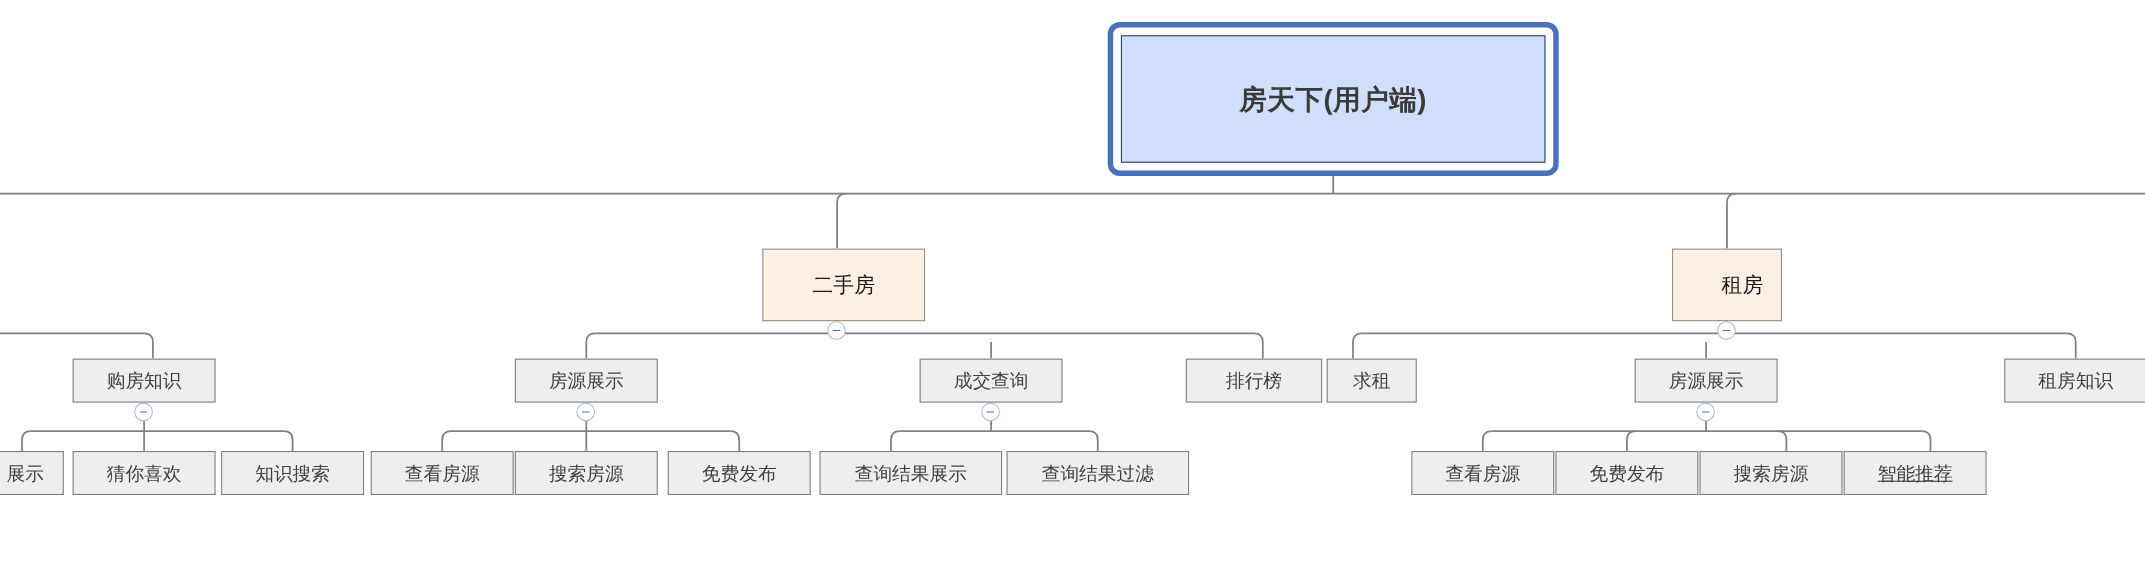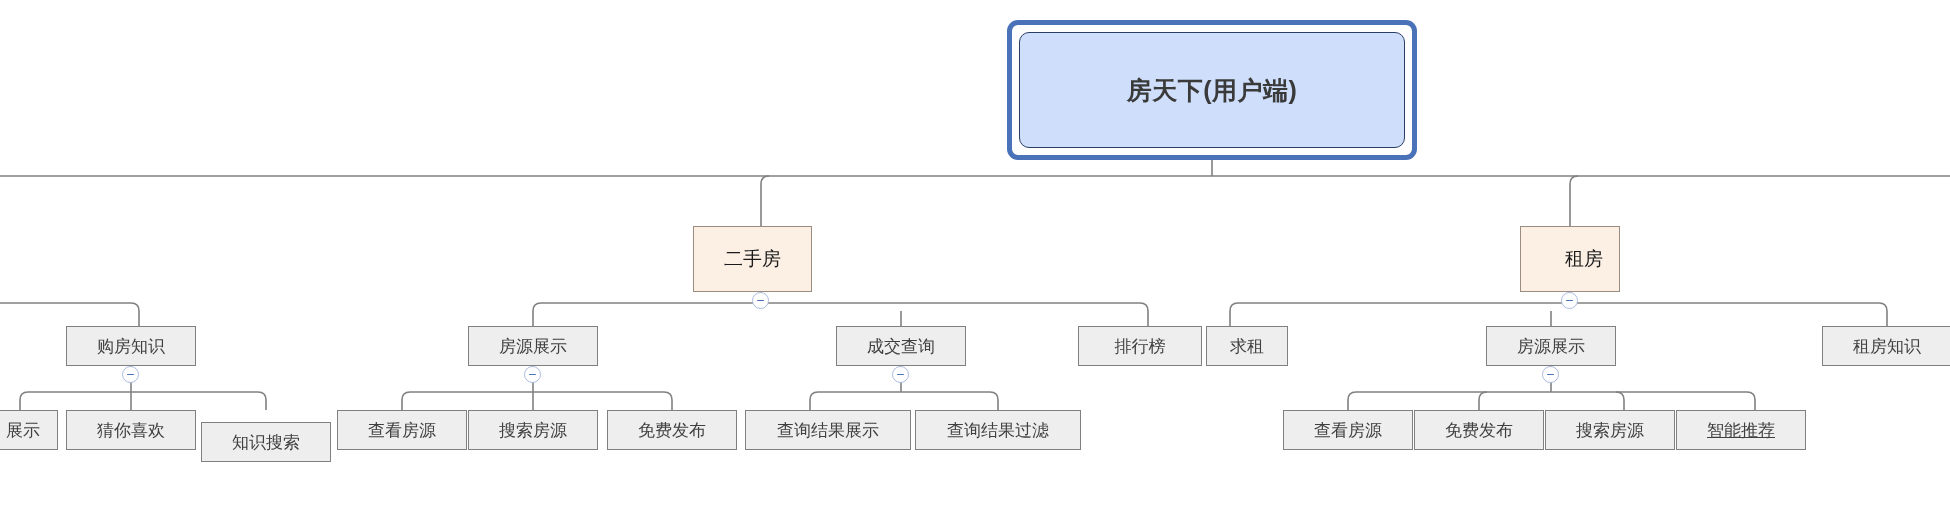--- a/index.html
+++ b/index.html
@@ -31,21 +31,21 @@
     justify-content:center;
     white-space:nowrap;
     color:#1a1a1a;
     z-index:3;
   }
 
   
   .node-root{
     background:#cfdffb;
     border:1.5px solid #2b3f66;
-    border-radius:10px;
+    border-radius:0;
     font-size:25px;
     font-weight:bold;
     color:#3a3a3a;
     letter-spacing:.5px;
   }
   .root-frame{
     position:absolute;
     box-sizing:border-box;
     border:5px solid #4a72b8;
     border-radius:11px;
@@ -145,21 +145,21 @@
       <path d="M1747,392 q8,0 8,8 L1755,410"></path>
 
     </g>
   </svg>
 
   <div class="root-frame" style="left:1007px; top:20px; width:410px; height:140px;"></div>
   <div class="node node-root" style="left:1019px; top:32px; width:386px; height:116px;">
     <span>房天下(用户端)</span>
   </div>
 
-  <div class="node node-l2" style="left:693px; top:226px; width:119px; height:66px;">
+  <div class="node node-l2" style="left:693px; top:226px; width:148px; height:66px;">
     <span>二手房</span>
   </div>
   <div class="toggle" style="left:752px; top:292px;">
       <i class="bar"></i>
     </div>
 
   <div class="node node-l2" style="left:1520px; top:226px; width:100px; height:66px;padding-left:28px;">
     <span>租房</span>
   </div>
   <div class="toggle" style="left:1561px; top:292px;">
@@ -207,21 +207,21 @@
   </div>
 
   <div class="node node-l4" style="left:-62px; top:410px; width:120px; height:40px;">
     <span style="margin-left:50px;">展示</span>
   </div>
 
   <div class="node node-l4" style="left:66px; top:410px; width:130px; height:40px;">
     <span>猜你喜欢</span>
   </div>
 
-  <div class="node node-l4" style="left:201px; top:410px; width:130px; height:40px;margin-top:12px;">
+  <div class="node node-l4" style="left:201px; top:410px; width:130px; height:40px;">
     <span>知识搜索</span>
   </div>
 
   <div class="node node-l4" style="left:337px; top:410px; width:130px; height:40px;">
     <span>查看房源</span>
   </div>
 
   <div class="node node-l4" style="left:468px; top:410px; width:130px; height:40px;">
     <span>搜索房源</span>
   </div>

